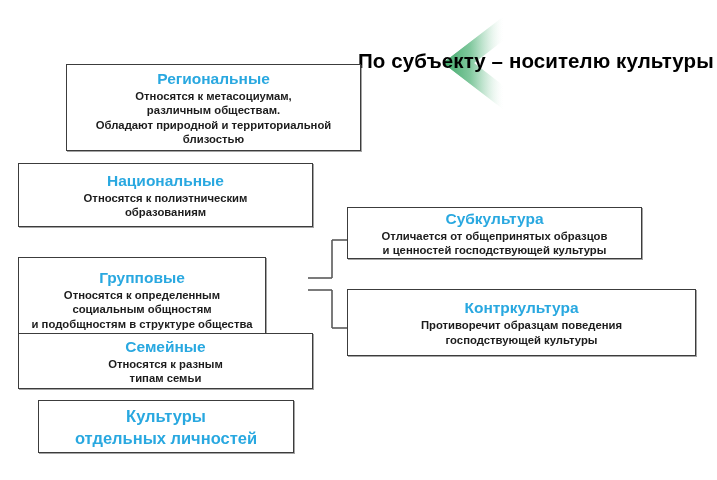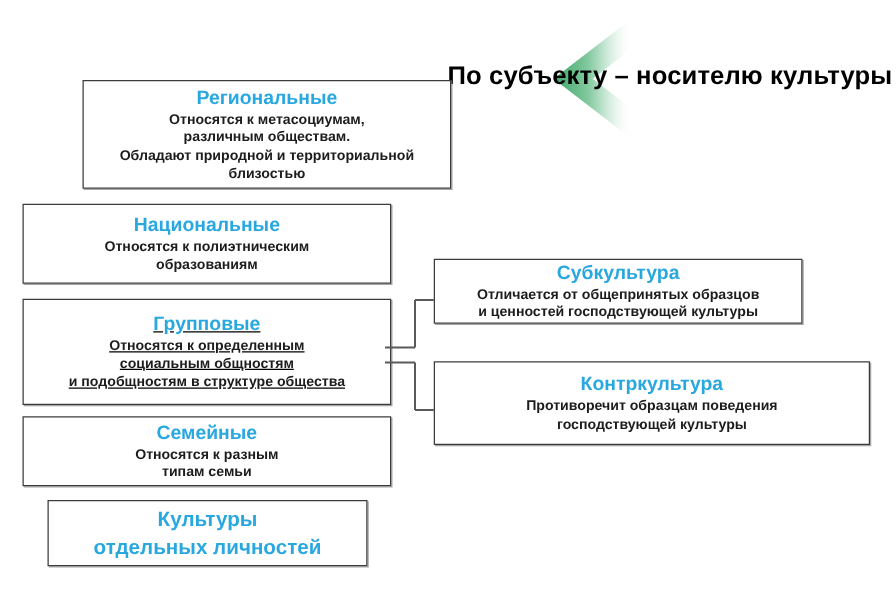--- a/index.html
+++ b/index.html
@@ -79,21 +79,21 @@
     font-size: 16.5px;
     line-height: 22px;
     margin: 0;
   }
   .card.title-only .card-title div { white-space: nowrap; }
 
   
   #card-civilizational { left: 18px;  top: 10px;  width: 295px; height: 43px; }
   #card-regional       { left: 18px;  top: 64px;  width: 295px; height: 87px; margin-left: 48px; }
   #card-national       { left: 18px;  top: 163px; width: 295px; height: 64px; }
-  #card-group          { left: 18px;  top: 239px; width: 295px; height: 85px; text-decoration: underline; }
+  #card-group          { left: 18px;  top: 257px; width: 248px; height: 85px; }
   #card-family         { left: 18px;  top: 333px; width: 295px; height: 56px; }
   #card-personal       { left: 18px;  top: 400px; width: 256px; height: 53px; margin-left: 20px; }
 
   
   #card-subculture     { left: 347px; top: 207px; width: 295px; height: 52px; }
   #card-counterculture { left: 347px; top: 289px; width: 349px; height: 67px; }
 
   
   .connector {
     position: absolute;

